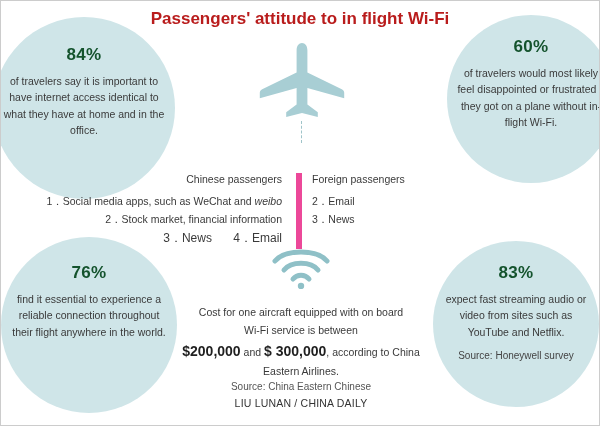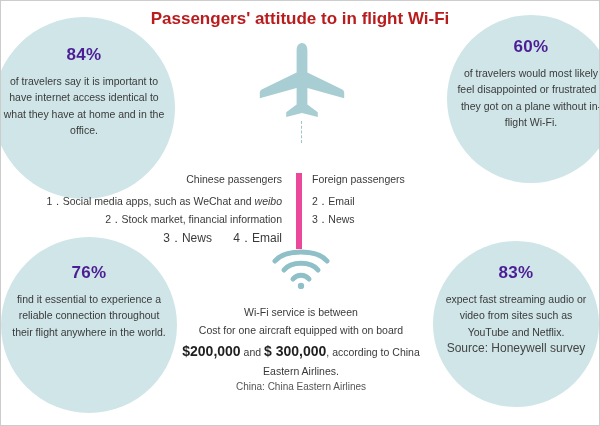--- a/index.html
+++ b/index.html
@@ -29,21 +29,21 @@
     position: absolute;
     border-radius: 50%;
     background: #cfe5e8;
     text-align: center;
     box-sizing: border-box;
     padding: 10px;
   }
   .circle .pct {
     font-weight: bold;
     font-size: 17px;
-    color: #4c1d95;
+    color: #14532d;
     margin-bottom: 8px;
     letter-spacing: .3px;
   }
   .circle .txt {
     font-size: 10.5px;
     line-height: 1.55;
     color: #3a3a3a;
   }
 
   #c-tl { left: -8px;  top: 16px;  width: 182px; height: 182px; padding-top: 28px; }
@@ -150,23 +150,23 @@
     font-size: 10px;
     line-height: 1.6;
     color: #555555;
   }
   #byline {
     font-size: 10.5px;
     color: #333333;
     letter-spacing: .2px;
   }
   .src-note {
-    font-size: 12px;
+    font-size: 10px;
     color: #444444;
-    margin-top: 1px;
+    margin-top: 10px;
   }
 </style>
 </head>
 <body>
 
 <div id="canvas">
 
   <div id="main-title">Passengers' attitude to in flight Wi-Fi</div>
 
   <div id="plane">
@@ -222,26 +222,27 @@
       <g fill="none" stroke="#8fc0c7" stroke-width="5" stroke-linecap="round">
         <path d="M6 14 C16 2, 48 2, 58 14"></path>
         <path d="M15 23 C22 14, 42 14, 49 23"></path>
         <path d="M24 32 C28 27, 36 27, 40 32"></path>
       </g>
       <circle cx="32" cy="39" r="3.2" fill="#8fc0c7"></circle>
     </svg>
   </div>
 
   <div id="cost">
+    <div>Cost for one aircraft equipped with on board</div>
     <div>Wi-Fi service is between</div>
-    <div>Cost for one aircraft equipped with on board</div>
     <div>
       <span class="big">$200,000</span>
       <span>and</span>
       <span class="big">$ 300,000</span><span>, according to China Eastern Airlines.</span>
     </div>
   </div>
 
   <div id="source">
-    <div>China: China Eastern Airlines</div>
+    <div>Source: China Eastern Chinese</div>
+    <div id="byline">LIU LUNAN / CHINA DAILY</div>
   </div>
 
 </div>
 
 </body></html>

